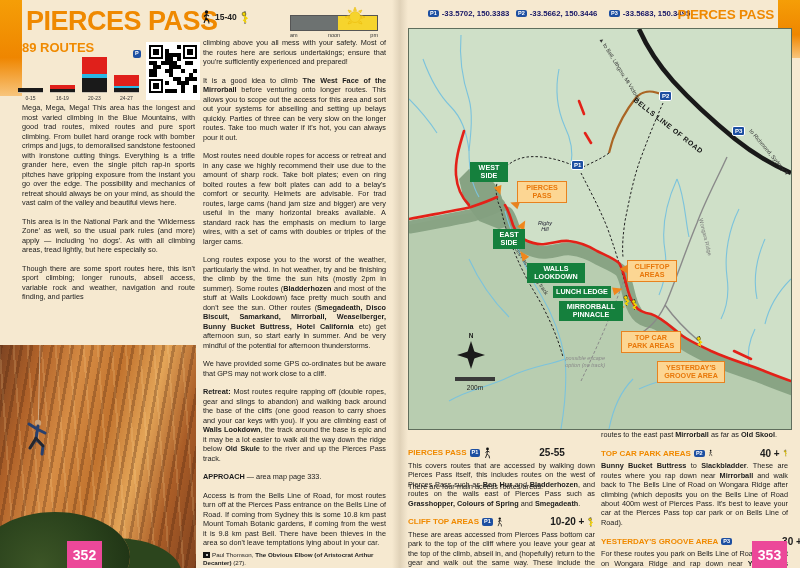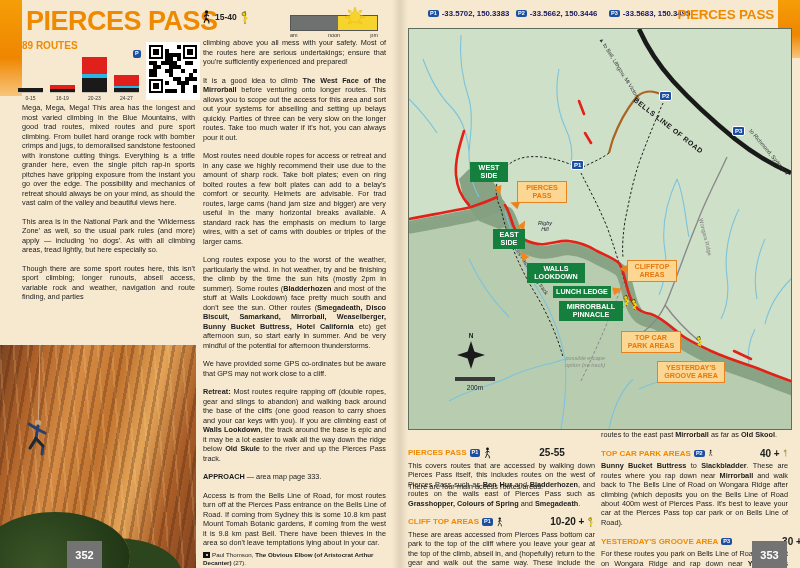--- a/index.html
+++ b/index.html
@@ -13,42 +13,42 @@
   .corner{position:absolute;width:22px;background:linear-gradient(180deg,#f59e07 0%,#ef8600 60%,#f8c57c 100%);}
   #cornerL{left:0;top:0;height:96px;}
   #cornerR{right:0;top:0;height:58px;}
   .title-l{position:absolute;left:26px;top:6px;font-size:27px;font-weight:bold;color:#ef8900;letter-spacing:-.5px;}
   .walkrow{position:absolute;left:201px;top:10px;display:flex;align-items:center;gap:3px;font-size:8.5px;font-weight:bold;color:#222;}
   .sunwrap{position:absolute;left:290px;top:4px;width:88px;}
   .sunbar{position:relative;margin-top:11px;height:14px;border:0.5px solid #555;display:flex;}
   .sunbar .shade{background:#6d7271;width:55%;} .sunbar .sun{background:#f6d42d;flex:1;}
   .sunicon{position:absolute;left:52px;top:-10px;}
   .sunlabels{display:flex;justify-content:space-between;font-size:5.5px;color:#333;margin-top:1px;}
-  .routes-count{position:absolute;left:22px;top:40px;font-size:10px;font-weight:bold;color:#f08a00;}
+  .routes-count{position:absolute;left:22px;top:40px;font-size:13px;font-weight:bold;color:#f08a00;}
   #grade-chart{position:absolute;left:18px;top:53px;width:162px;height:48px;display:flex;align-items:flex-end;gap:7px;}
   #grade-chart .col{display:flex;flex-direction:column;align-items:center;width:25px;}
   #grade-chart .stack{display:flex;flex-direction:column;justify-content:flex-end;width:25px;}
   #grade-chart .seg{width:25px;}
   #grade-chart .base{width:25px;height:1px;background:#c9c2b4;}
   #grade-chart .cat{font-size:5px;color:#333;margin-top:2px;white-space:nowrap;}
   .qrwrap{position:absolute;left:146px;top:42px;background:#fff;padding:3px;}
   .qr-mini{position:absolute;left:133px;top:50px;}
   .pbox{display:inline-block;background:#1d4fa1;color:#fff;font-size:5.5px;font-weight:bold;border-radius:2px;padding:1px 2px;line-height:1;vertical-align:middle;}
   .col-text{position:absolute;font-size:7.3px;line-height:9.5px;color:#1c1c1c;text-align:justify;}
   #colL1{left:22px;top:103px;width:173px;}
   #colL2{left:203px;top:38px;width:183px;}
   .col-text p{margin:0 0 9px 0;}
   .photo{position:absolute;left:0;top:345px;width:196px;height:223px;overflow:hidden;
     background:
       repeating-linear-gradient(100deg,rgba(70,32,12,.28) 0 3px,rgba(0,0,0,0) 3px 10px),
       repeating-linear-gradient(86deg,rgba(255,215,150,.18) 0 2px,rgba(0,0,0,0) 2px 14px),
       linear-gradient(105deg,#7c4322 0%,#b06229 16%,#d68c44 34%,#c2742f 50%,#e3a457 66%,#aa5d27 82%,#81431f 100%);}
   .photo .forest{position:absolute;left:-20px;bottom:-34px;width:150px;height:90px;border-radius:50%;
     background:radial-gradient(circle at 40% 60%,#3c5526 0%,#2a421c 55%,#1d3013 100%);box-shadow:60px 18px 0 -8px #2c451d;}
-  .pagenum{position:absolute;width:35px;height:27px;background:#737373;color:#fff;font-size:11px;font-weight:bold;
+  .pagenum{position:absolute;width:35px;height:27px;background:#ec4899;color:#fff;font-size:14px;font-weight:bold;
     display:flex;align-items:center;justify-content:center;}
   #pnL{left:67px;top:541px;} #pnR{left:352px;top:541px;}
   .caption{position:absolute;left:203px;top:551px;width:185px;font-size:6.2px;color:#222;line-height:7.5px;}
   .camico{display:inline-block;width:7px;height:6px;background:#111;position:relative;vertical-align:-1px;margin-right:2px;}
   .camico::after{content:"";position:absolute;left:2.5px;top:1.5px;width:2px;height:2px;border-radius:50%;background:#fff;}
   
   .gps-item{position:absolute;top:9px;display:flex;align-items:center;gap:3px;font-size:7.8px;font-weight:bold;color:#141464;}
   .title-r{position:absolute;right:26px;top:7px;font-size:13.5px;font-weight:bold;color:#ef8900;letter-spacing:-.2px;}
   .map{position:absolute;left:8px;top:28px;width:382px;height:400px;border:1px solid #5f6e5c;background:#cfe0c8;}
   .map svg{position:absolute;inset:0;}

